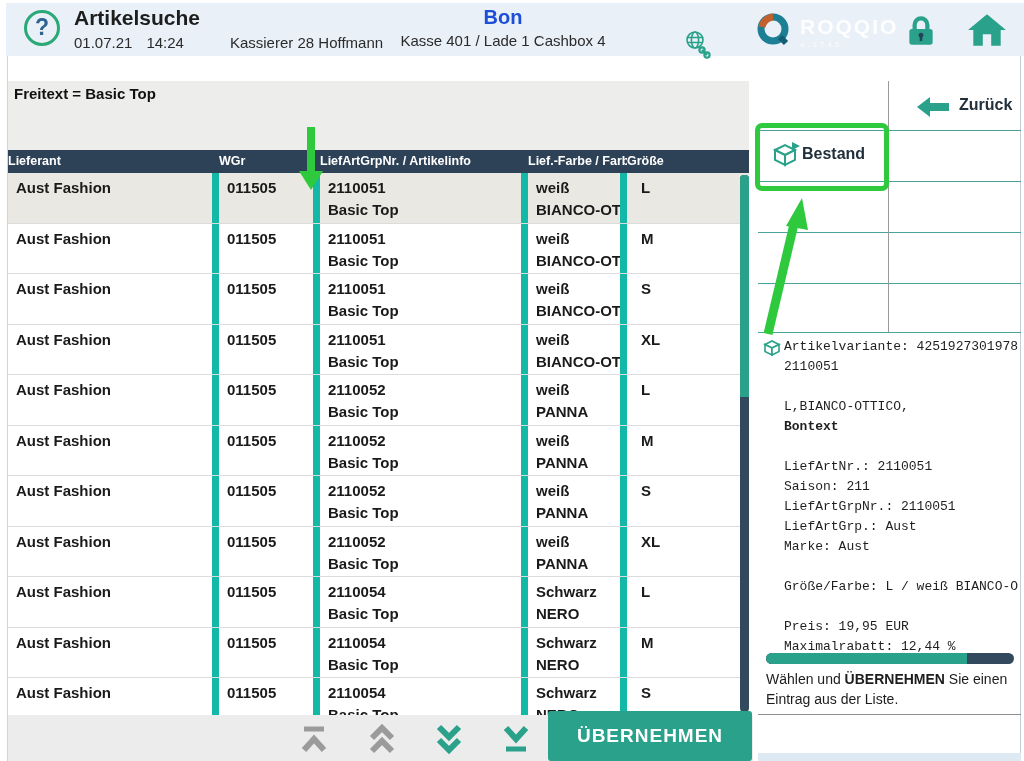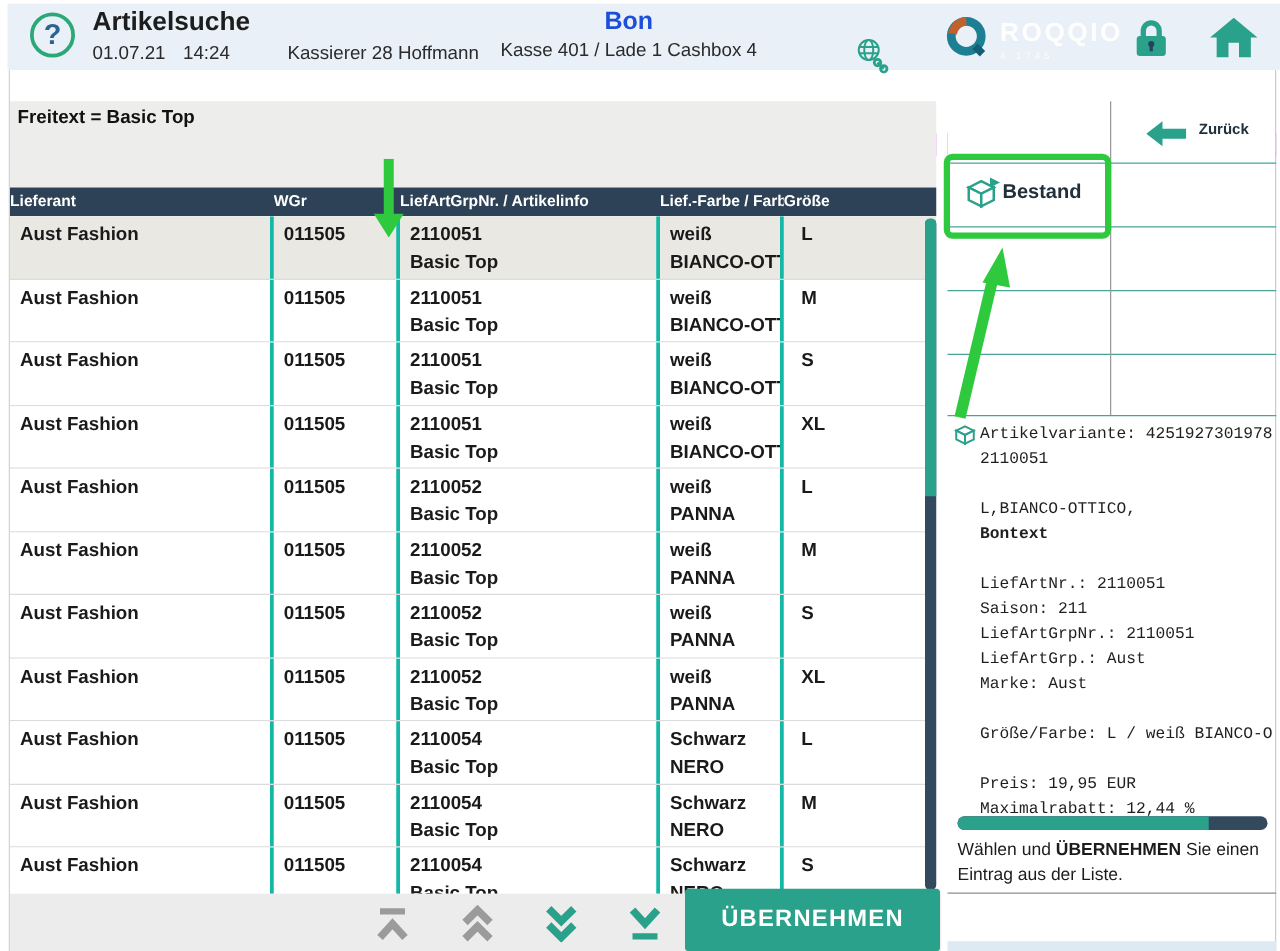--- a/index.html
+++ b/index.html
@@ -43,40 +43,40 @@
 
   
   .thead { left:8px; top:150px; width:741px; height:23px; background:#2e4257; display:flex; }
   .th { color:#fff; font-size:12.5px; font-weight:600; text-align:left; line-height:23px;
         overflow:hidden; white-space:nowrap; }
   .c1{width:211px;} .c2{width:101px;} .c3{width:208px;} .c4{width:99px;} .c5{width:122px;}
   .tbody { left:8px; top:173px; width:741px; height:542px; overflow:hidden; background:#fff; }
   .trow { display:flex; height:50.5px; border-bottom:1px solid #dcdcdc; background:#fff; }
   .trow.selected { background:#e9e8e3; }
   .td { padding:4px 0 0 8px; font-size:15px; font-weight:600; color:#1a1a1a; line-height:22px;
-        border-right:3px solid #14b8a6; overflow:hidden; white-space:nowrap; }
+        border-right:7px solid #14b8a6; overflow:hidden; white-space:nowrap; }
   .td.c5 { padding-left:14px; border-right:none; }
   .tscroll { left:740px; top:175px; width:9px; height:537px; background:#33495d; border-radius:4px; }
   .tscroll .thumb { position:absolute; left:0; top:0; width:9px; height:222px; background:#2aa18a;
                     border-radius:4px 4px 0 0; }
 
   
   .toolbar { left:8px; top:715px; width:745px; height:46px; background:#ececec; }
   .navico { position:absolute; top:9px; width:34px; height:30px; cursor:pointer; }
   .apply-btn { position:absolute; left:540px; top:-4px; width:204px; height:50px; background:#2aa18a;
                border-radius:3px; color:#fff; font-size:19px; font-weight:600; letter-spacing:1px;
                display:flex; align-items:center; justify-content:center; }
 
   
   .rpanel { left:758px; top:56px; width:263px; height:705px; background:#fff;
             border-right:1px solid #c5ced6; }
   .gline { position:absolute; left:0; width:263px; height:1px; background:#4aa39b; }
   .gvline { position:absolute; left:130px; top:25px; width:1px; height:251px; background:#9a9a9a; }
   .cell-zurueck { position:absolute; left:131px; top:26px; width:132px; height:48px; }
-  .cell-zurueck .lbl { position:absolute; left:70px; top:14px; font-size:12px; font-weight:600; color:#22303c; }
+  .cell-zurueck .lbl { position:absolute; left:70px; top:14px; font-size:16px; font-weight:600; color:#22303c; }
   .cell-zurueck svg { position:absolute; left:28px; top:14px; }
   .cell-bestand { position:absolute; left:0; top:75px; width:130px; height:50px; }
   .cell-bestand .lbl { position:absolute; left:44px; top:14px; font-size:16px; font-weight:600; color:#22303c; }
   .cell-bestand svg { position:absolute; left:12px; top:10px; }
   .green-box { position:absolute; left:-3px; top:67px; width:134px; height:68px;
                border:5px solid #2fc93e; border-radius:7px; z-index:30; pointer-events:none; }
   .annot-arrow-up { position:absolute; left:0; top:136px; z-index:40; pointer-events:none; }
 
   .details { position:absolute; left:5px; top:281px; width:256px;
              font-family:"Liberation Mono","DejaVu Sans Mono",monospace;

